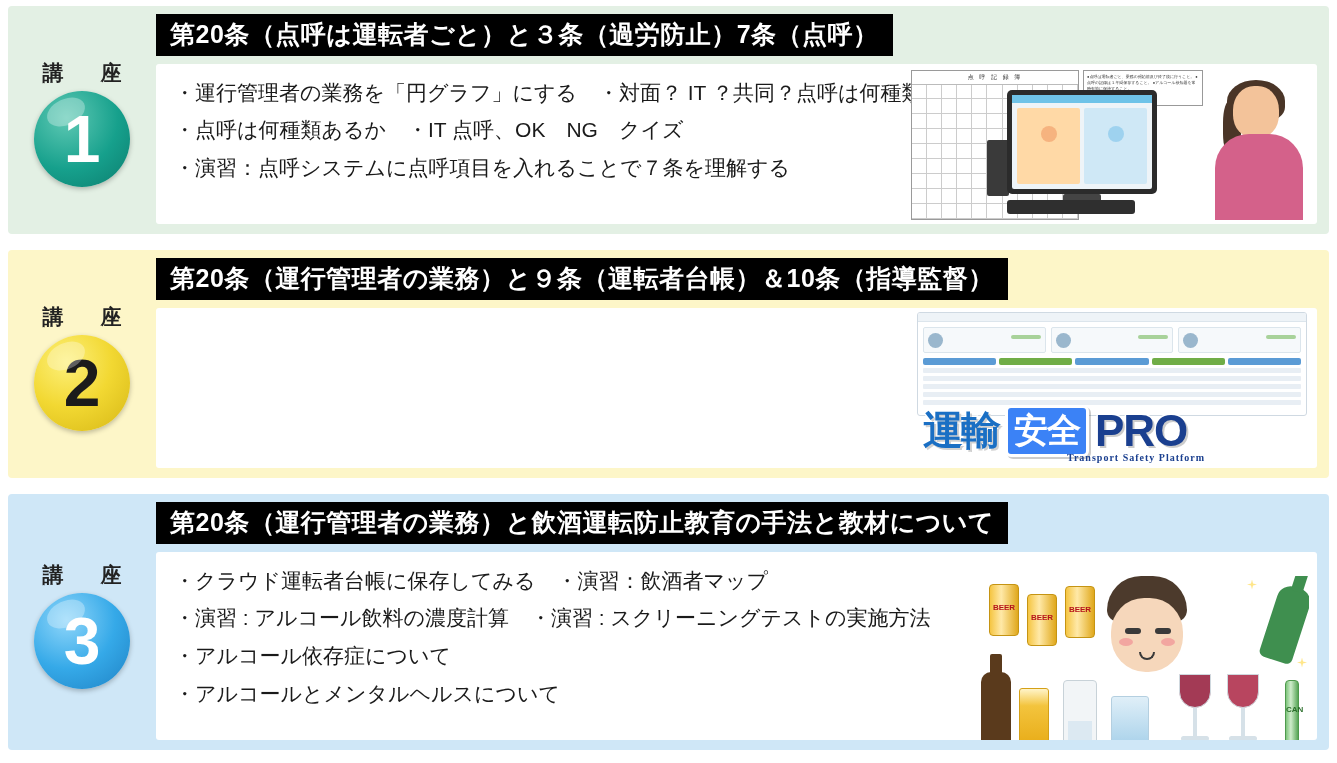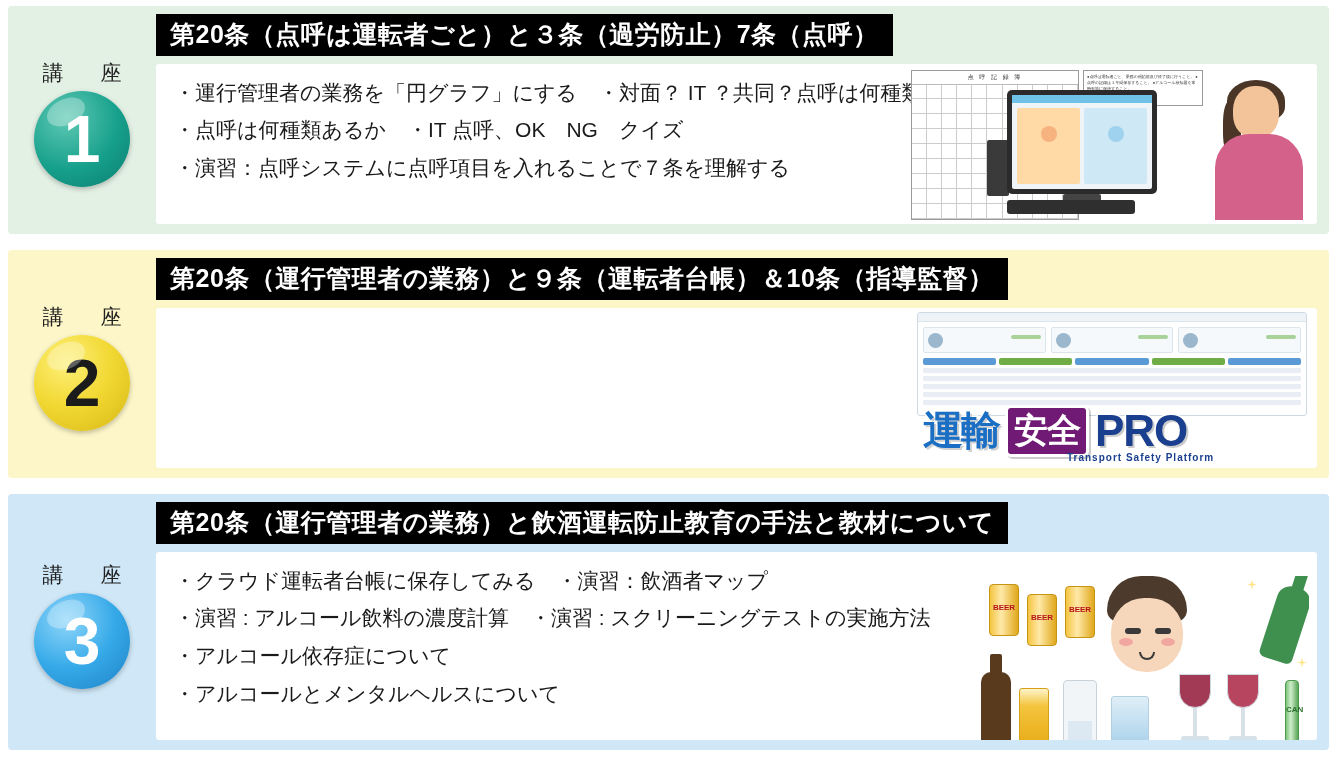--- a/index.html
+++ b/index.html
@@ -35,21 +35,21 @@
     width: 148px;
     flex: 0 0 148px;
     display: flex;
     flex-direction: column;
     align-items: center;
     justify-content: center;
     padding-top: 6px;
   }
   .badge-label {
     font-size: 21px;
-    font-weight: normal;
+    font-weight: bold;
     letter-spacing: 8px;
     color: #222;
     margin-bottom: 4px;
     padding-left: 8px;
   }
   .badge-circle {
     width: 96px;
     height: 96px;
     border-radius: 50%;
     display: flex;
@@ -226,33 +226,33 @@
     display: flex; align-items: center; gap: 6px;
   }
   .art2 .logo .w1 {
     font-size: 40px; font-weight: bold; color: #1a6fc4;
     -webkit-text-stroke: 3px #ffffff; paint-order: stroke fill;
     text-shadow: 2px 2px 0 rgba(0,0,0,0.18);
     letter-spacing: -2px;
   }
   .art2 .logo .w2 {
     font-size: 34px; font-weight: bold; color: #ffffff;
-    background: #701a75; border: 3px solid #ffffff; border-radius: 6px;
+    background: #3b82f6; border: 3px solid #ffffff; border-radius: 6px;
     padding: 0 6px; box-shadow: 2px 2px 0 rgba(0,0,0,0.2);
     letter-spacing: -1px;
   }
   .art2 .logo .w3 {
     font-size: 44px; font-weight: bold; color: #1a3f8f;
     -webkit-text-stroke: 3px #ffffff; paint-order: stroke fill;
     text-shadow: 2px 2px 0 rgba(0,0,0,0.2);
     letter-spacing: -1px;
   }
   .art2 .logo-sub {
     position: absolute; left: 150px; top: 140px;
-    font-size: 10px; font-weight: bold; color: #1a3f8f; letter-spacing: 1px;
+    font-size: 10px; font-weight: bold; color: #1a3f8f; letter-spacing: 1px; font-family: Liberation Serif, serif;
   }
 
   
   .art3 { right: 8px; top: 24px; width: 330px; height: 196px; }
   .art3 .beer-can {
     position: absolute; width: 30px; height: 52px; border-radius: 4px;
     background: linear-gradient(90deg,#f5c542 0%, #ffe9a8 40%, #e0a81c 100%);
     border: 1px solid #c59413;
   }
   .art3 .beer-can span {

